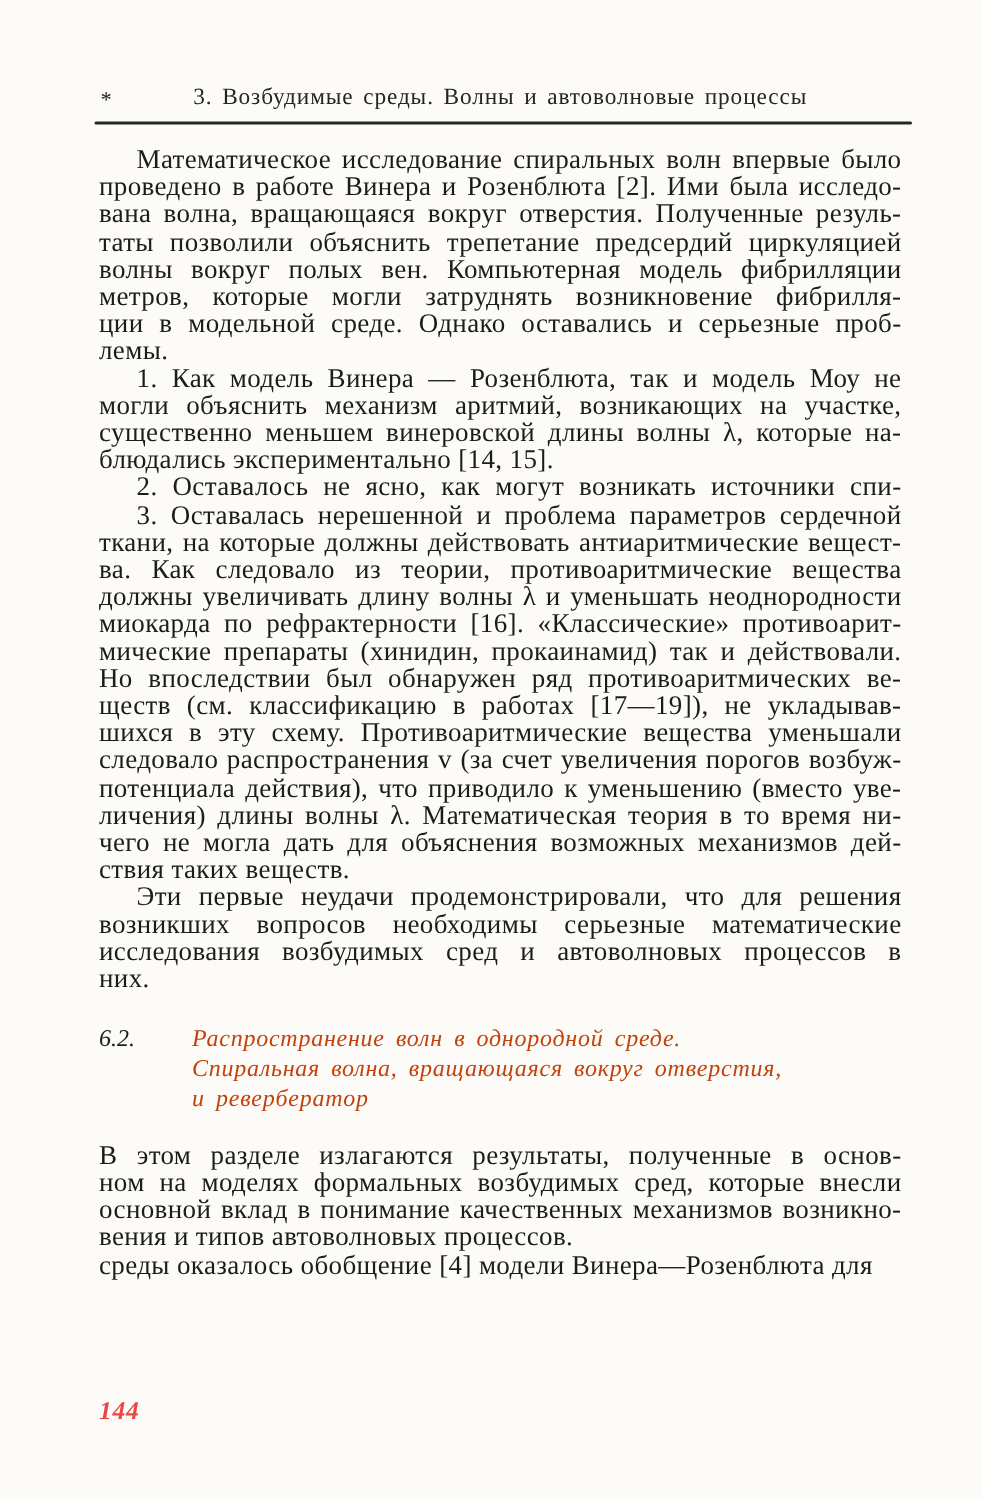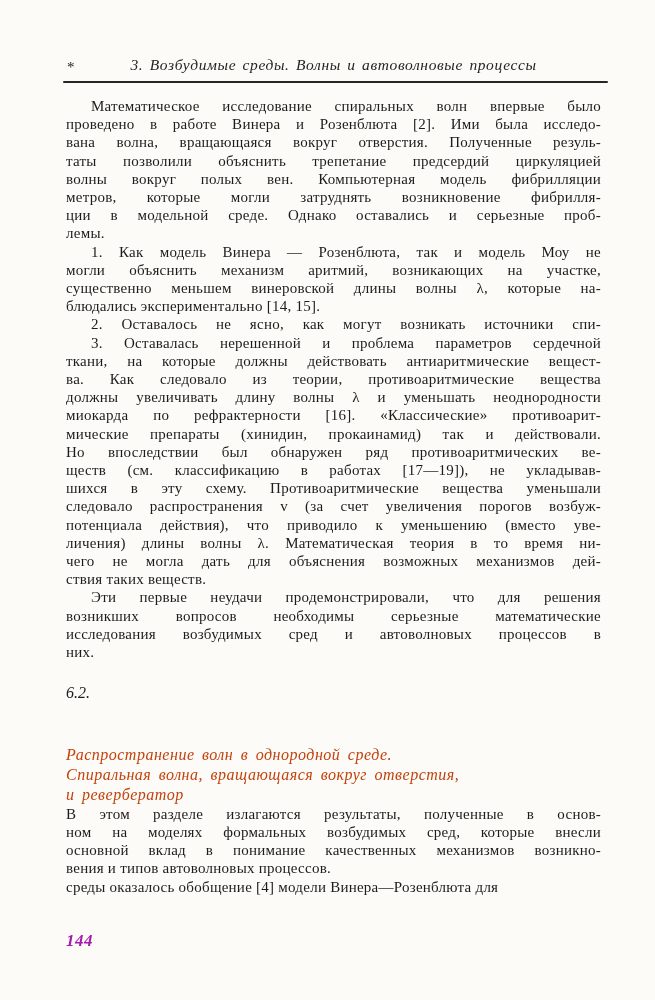--- a/index.html
+++ b/index.html
@@ -31,21 +31,20 @@
   .asterisk {
     position: absolute;
     left: 1px;
     top: 3px;
     font-size: 15px;
     color: #222;
   }
   .running-title {
     display: block;
     text-align: center;
-    font-style: italic;
     font-size: 15.5px;
     letter-spacing: 0.6px;
     word-spacing: 2px;
     color: #242424;
     white-space: nowrap;
   }
   .head-rule {
     position: absolute;
     left: 63px;
     width: 545px;
@@ -56,36 +55,36 @@
   }
   
   .body-column {
     position: absolute;
     left: 66px;
     top: 97px;
     width: 535px;
   }
   .paragraph { margin: 0; }
   .line {
-    font-size: 15px;
+    font-size: 18px;
     line-height: 18.2px;
     letter-spacing: 0.25px;
     text-align: justify;
     text-align-last: justify;
     white-space: normal;
     color: #1c1c1c;
   }
   .line.indent { padding-left: 25px; }
   .line.final { text-align-last: left; }
   
   .section-heading {
     display: flex;
     margin-top: 22px;
+    margin-bottom: 18px;
     font-style: italic;
-    flex-direction: column;
   }
   .section-number {
     width: 62px;
     flex: 0 0 62px;
     font-size: 16px;
     line-height: 19.8px;
     color: #1c1c1c;
   }
   .section-title { flex: 1; }
   .title-line {
@@ -97,21 +96,21 @@
   }
   
   .page-number {
     position: absolute;
     left: 66px;
     top: 931px;
     font-style: italic;
     font-weight: 700;
     font-size: 17px;
     letter-spacing: 0.5px;
-    color: #a21caf;
+    color: #ef4444;
   }
 </style>
 </head>
 <body>
 
 <div class="page">
 
   <header class="running-head">
     <span class="asterisk">*</span>
     <span class="running-title">3. Возбудимые среды. Волны и автоволновые процессы</span>

